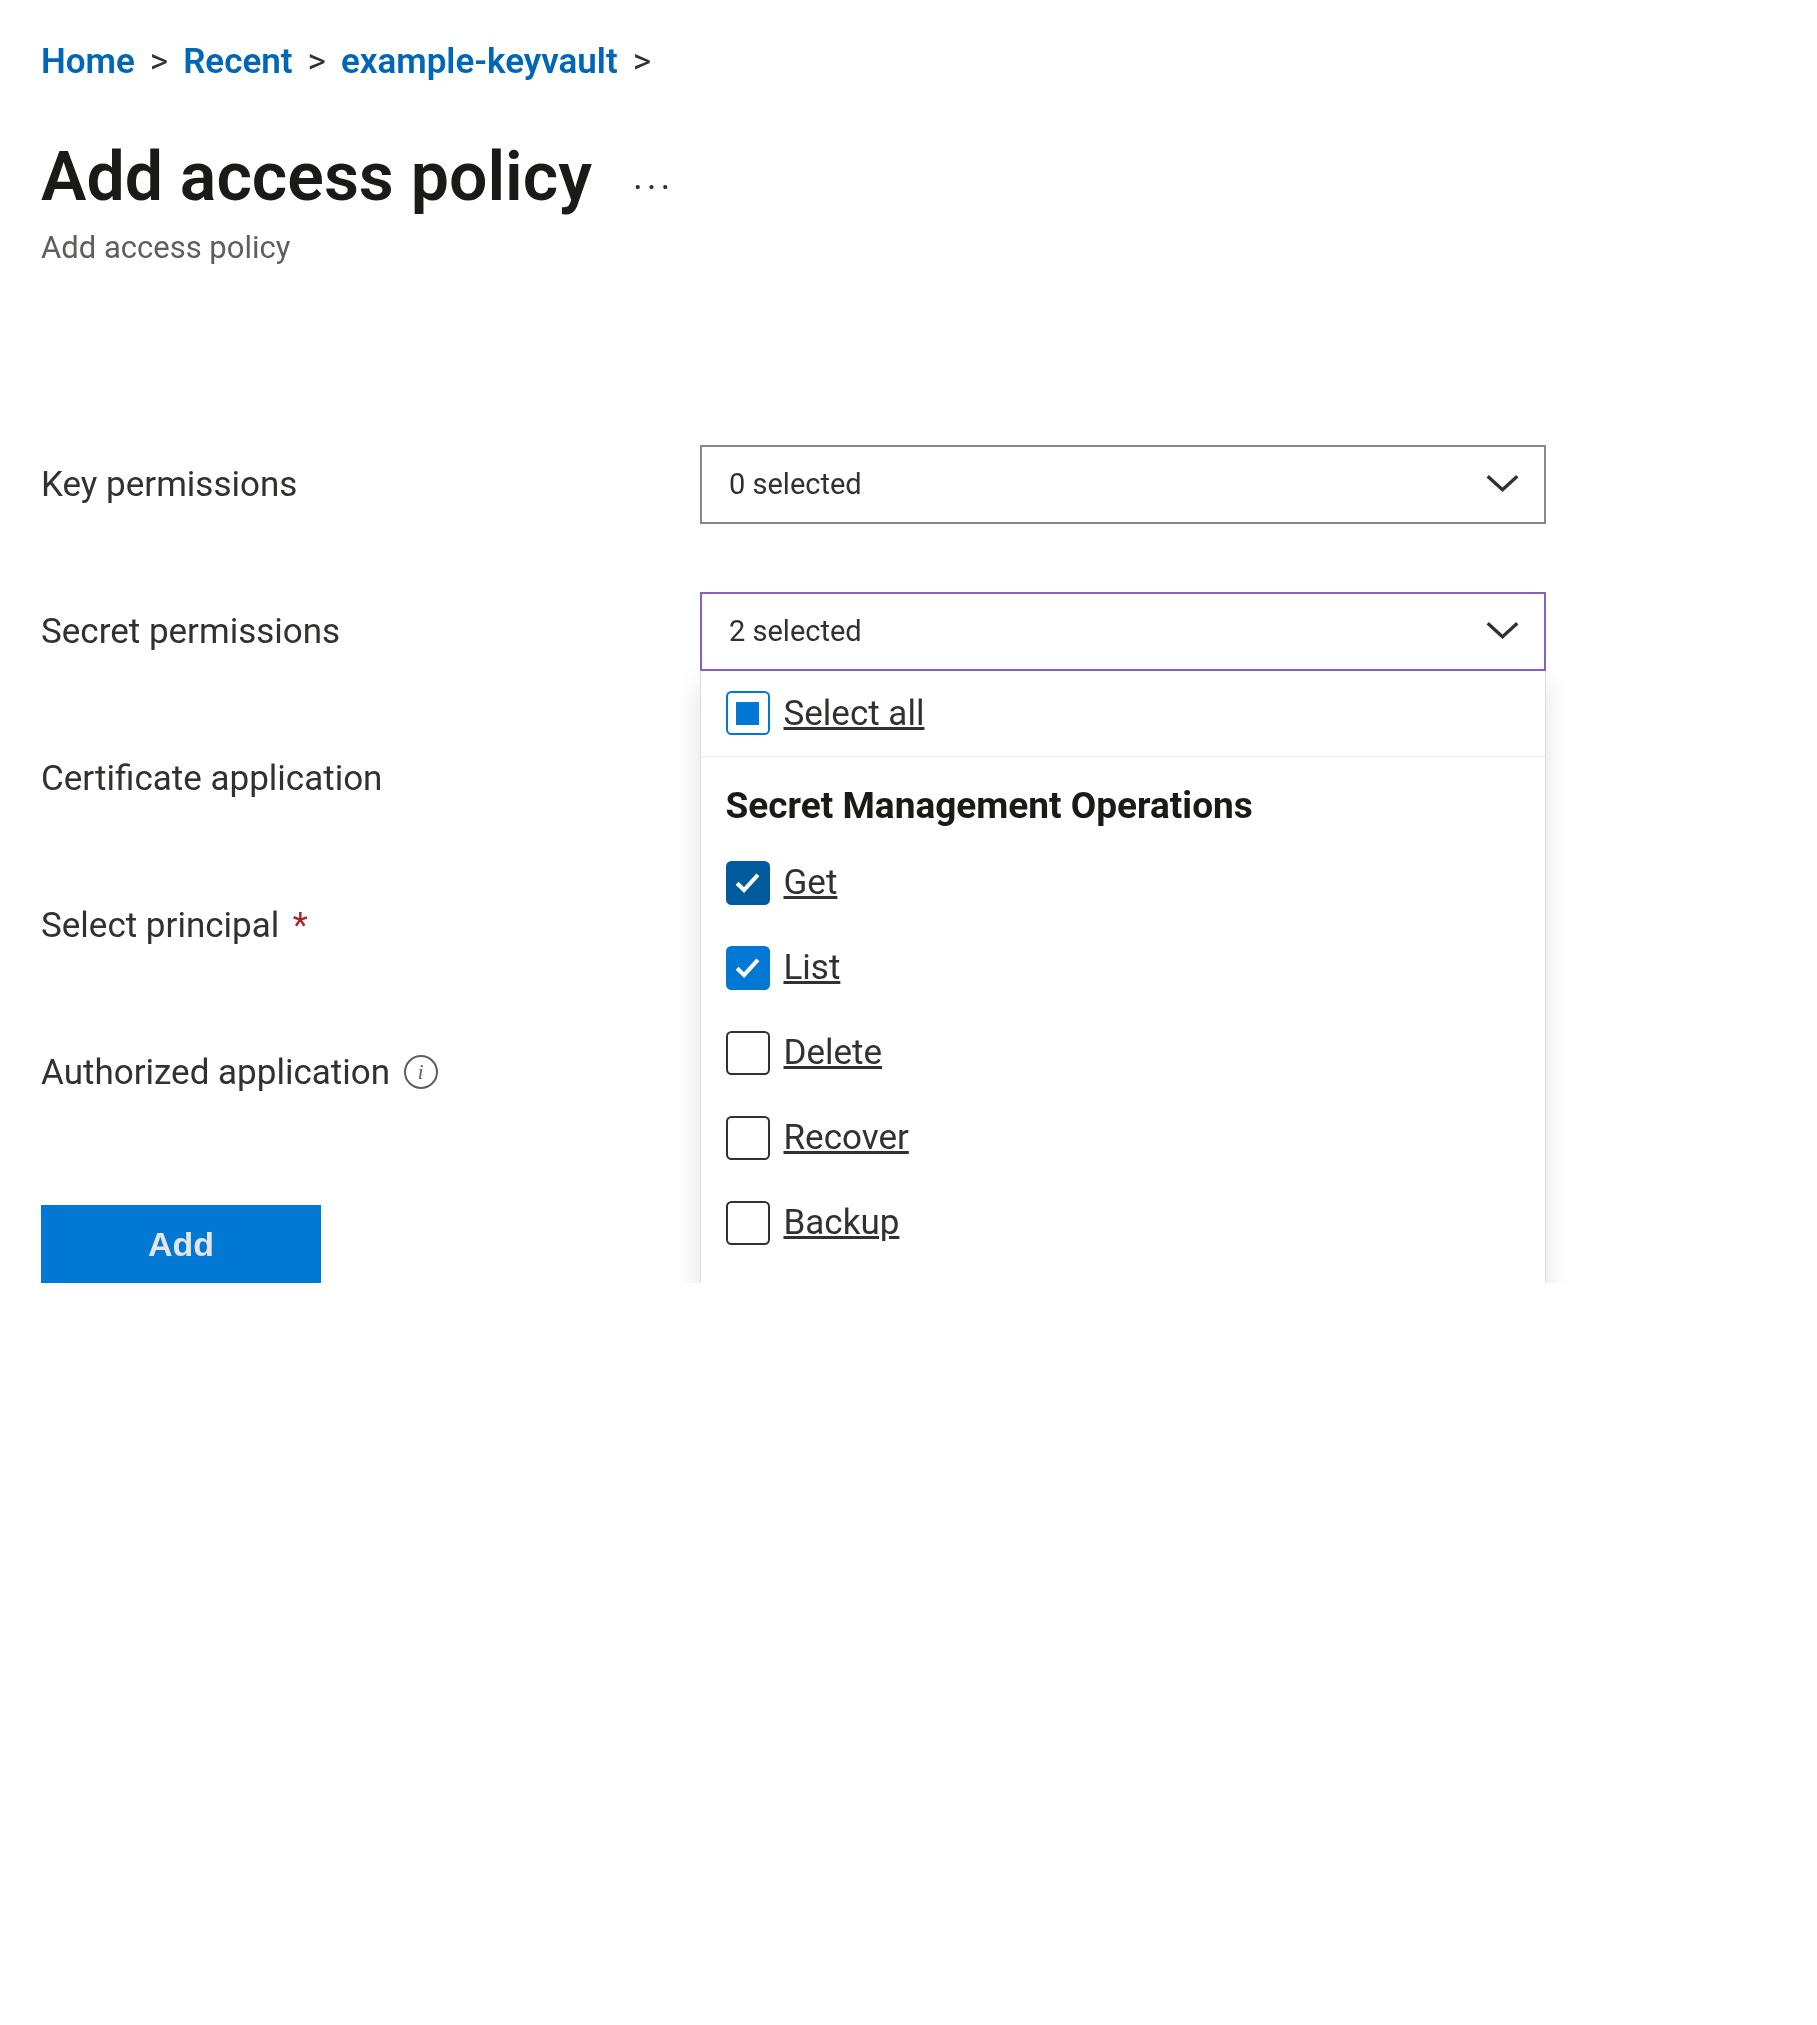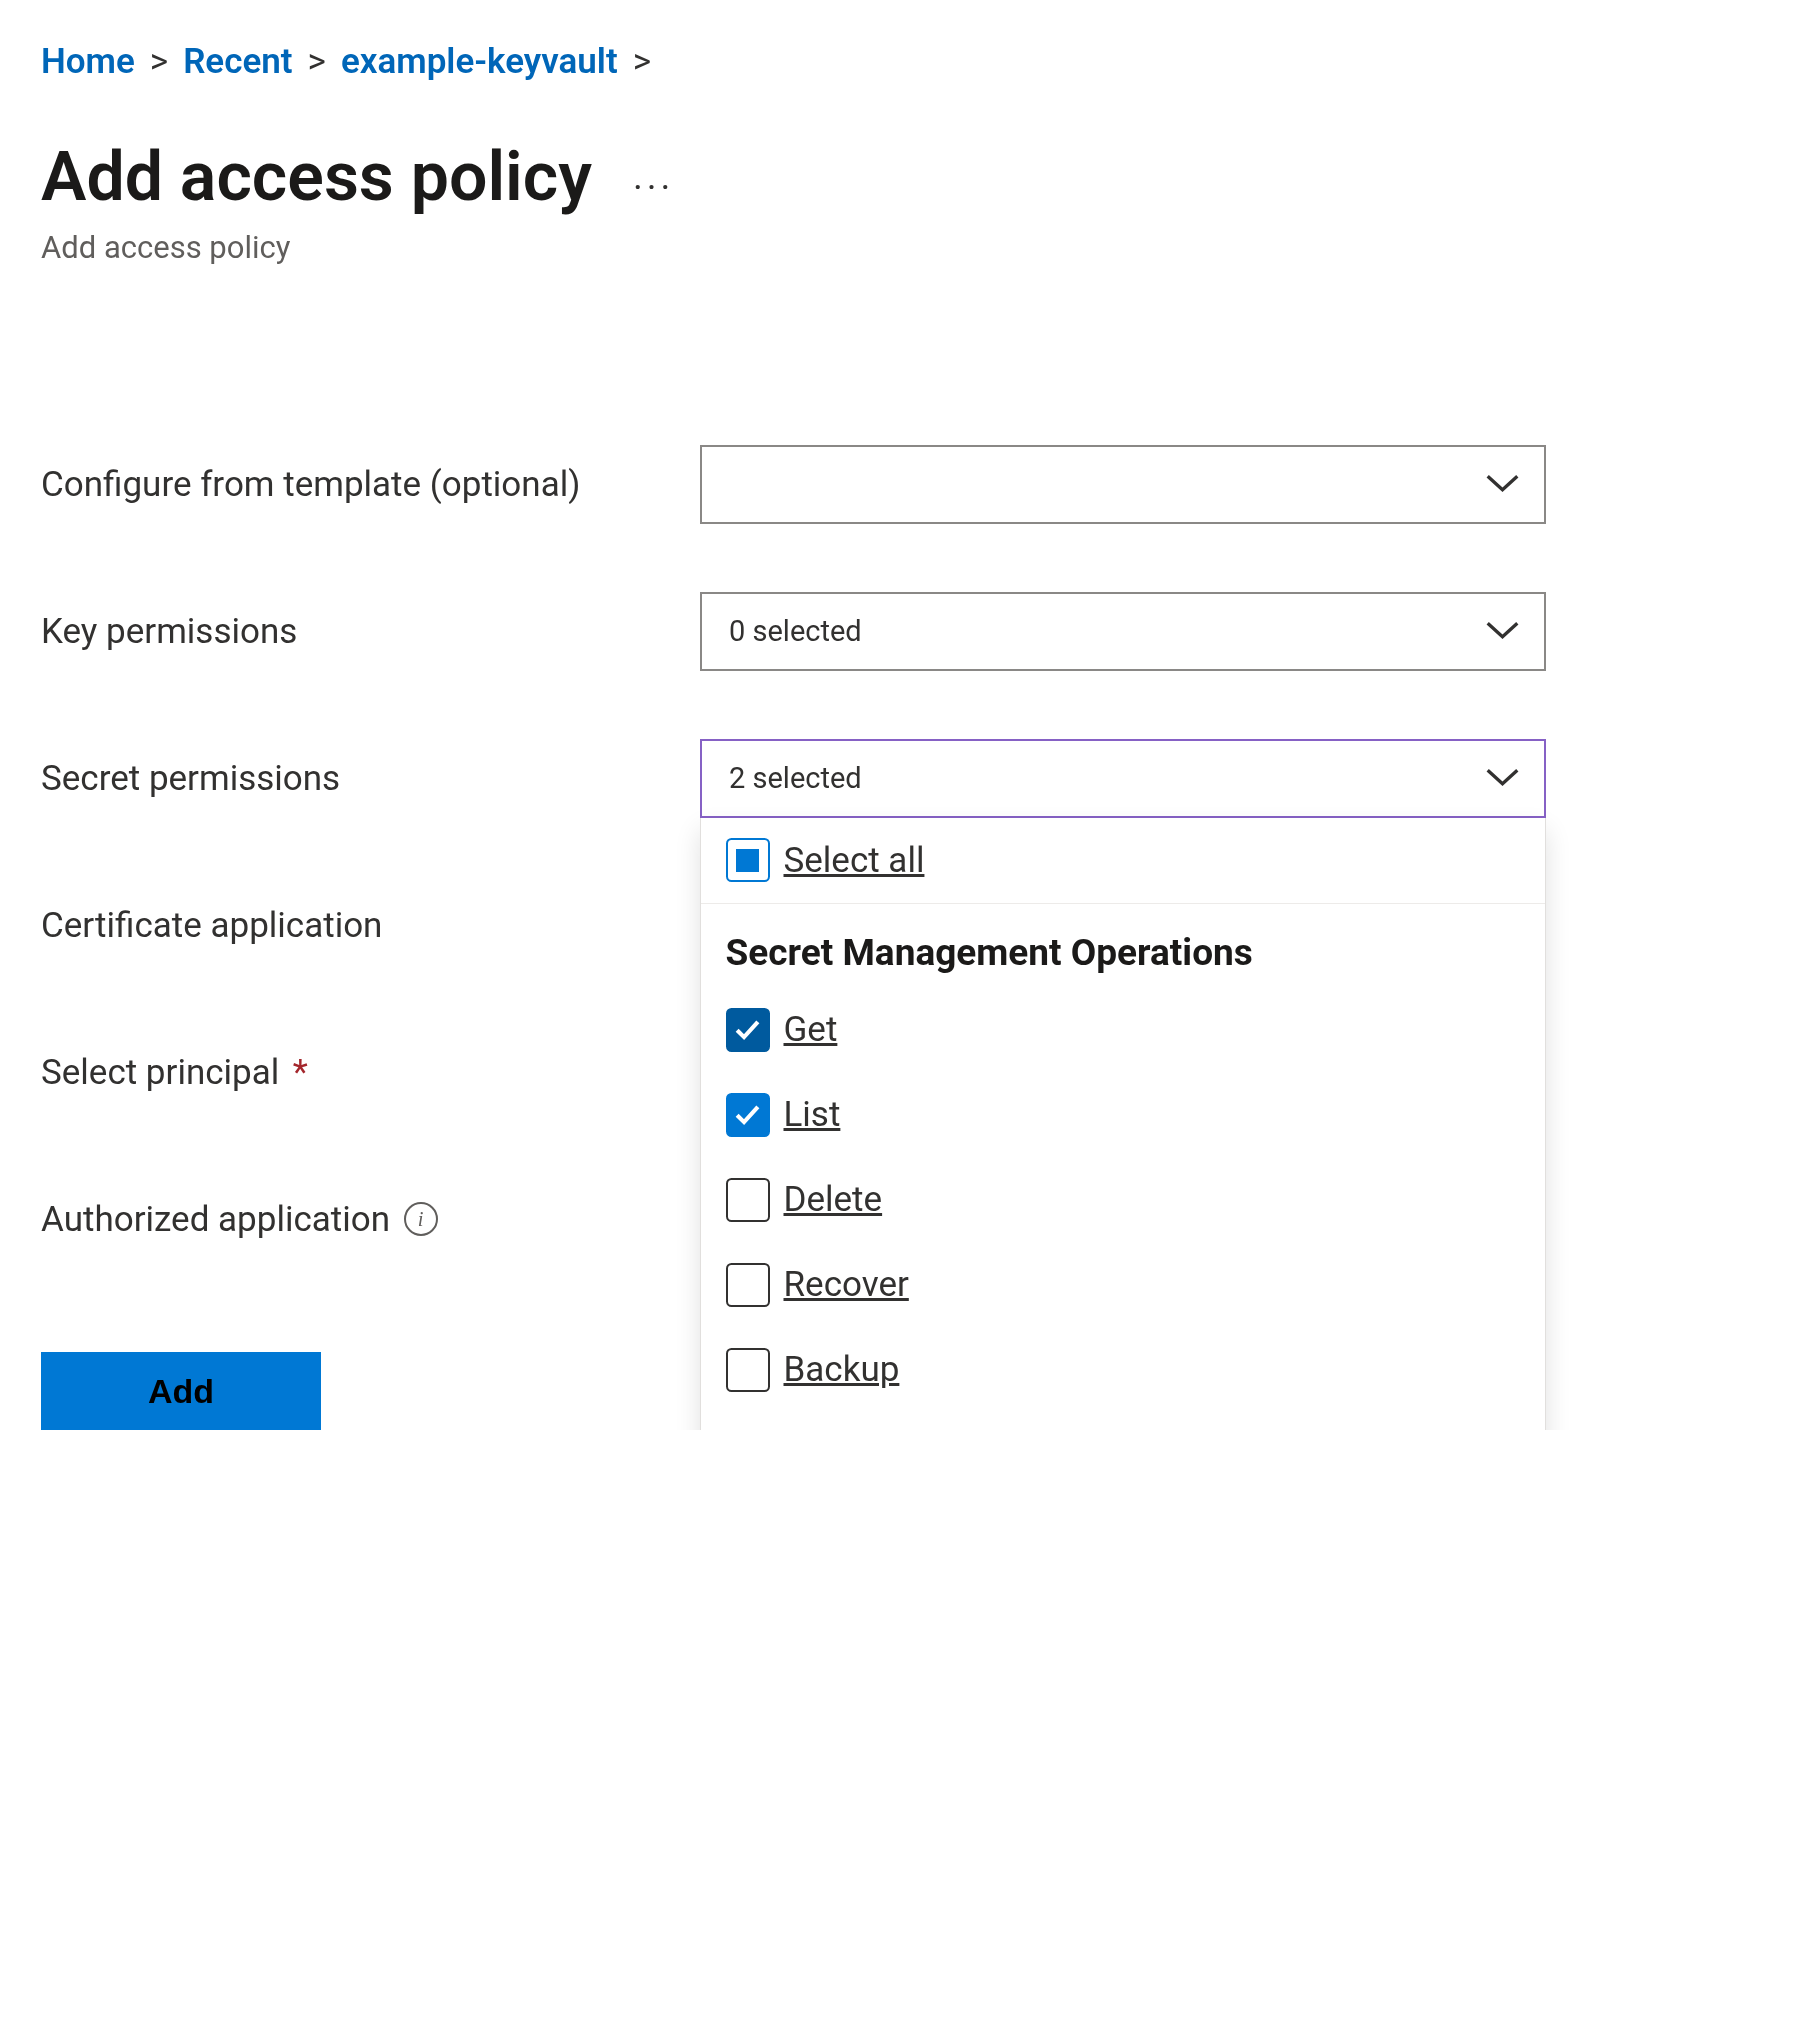--- a/index.html
+++ b/index.html
@@ -182,21 +182,21 @@
     background: #005a9e;
     border-color: #005a9e;
   }
   .cb.checked svg { width: 29px; height: 29px; }
   
   .add-btn {
     margin-top: 27px;
     width: 280px;
     height: 78px;
     background: #0078d4;
-    color: #000000;
+    color: #e5e5e5;
     border: none;
     font-size: 34px;
     font-weight: 700;
     display: inline-flex;
     align-items: center;
     justify-content: center;
   }
 </style>
 </head>
 <body>
@@ -213,33 +213,20 @@
   </nav>
 
   <div class="title-row">
     <h1 class="page-title">Add access policy</h1>
     <span class="more-dots">···</span>
   </div>
   <div class="subtitle">Add access policy</div>
 
   <div class="form">
 
-    <div class="form-row">
-      <div class="label-col">Configure from template (optional)</div>
-      <div class="field-col">
-        <div class="dropdown">
-          <span></span>
-          <span class="chev">
-            <svg viewBox="0 0 52 32">
-                <polyline points="4,6 26,26 48,6" fill="none" stroke="#323130" stroke-width="5"></polyline>
-              </svg>
-          </span>
-        </div>
-      </div>
-    </div>
 
     <div class="form-row">
       <div class="label-col">Key permissions</div>
       <div class="field-col">
         <div class="dropdown">
           <span>0 selected</span>
           <span class="chev">
             <svg viewBox="0 0 52 32">
                 <polyline points="4,6 26,26 48,6" fill="none" stroke="#323130" stroke-width="5"></polyline>
               </svg>

